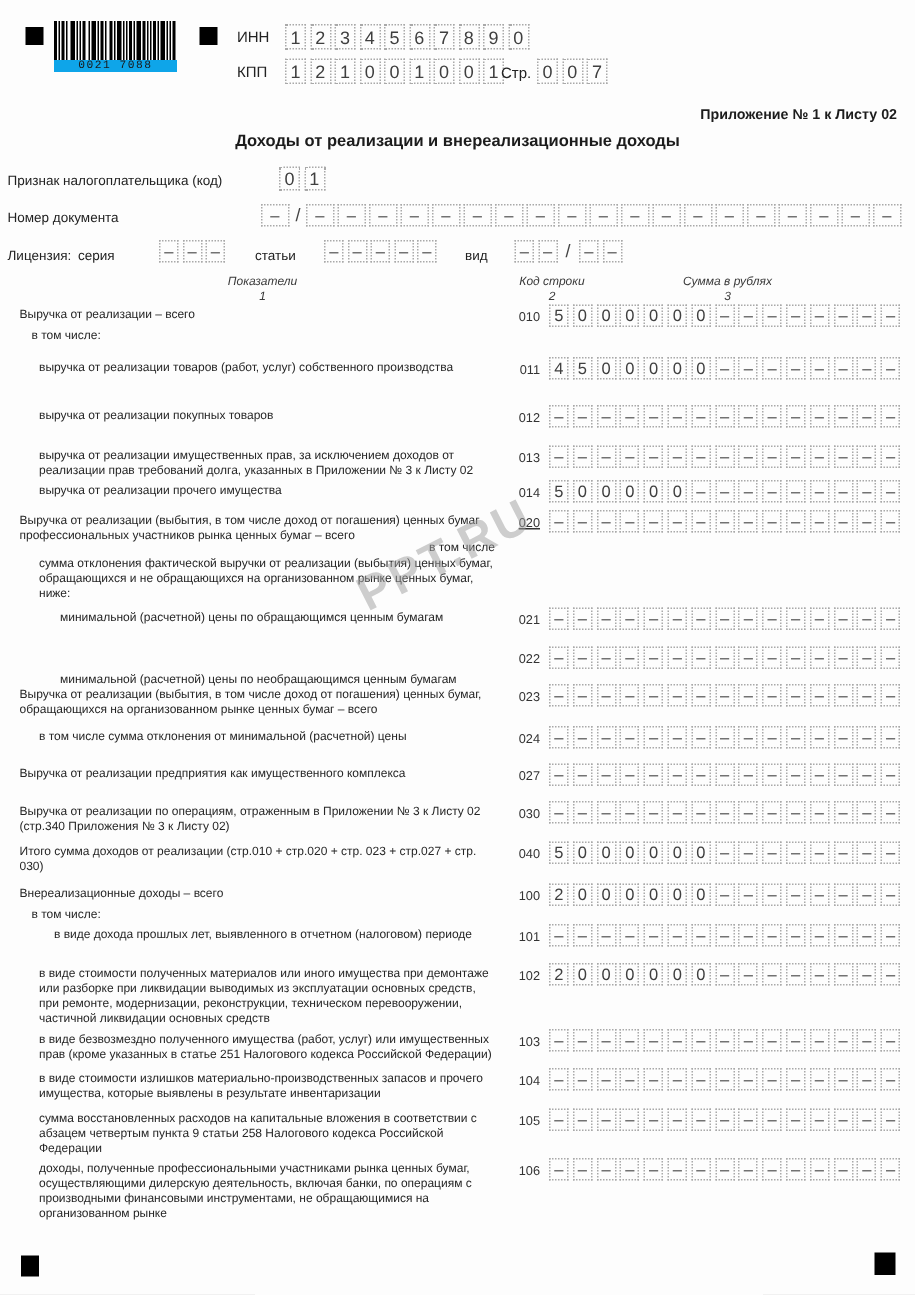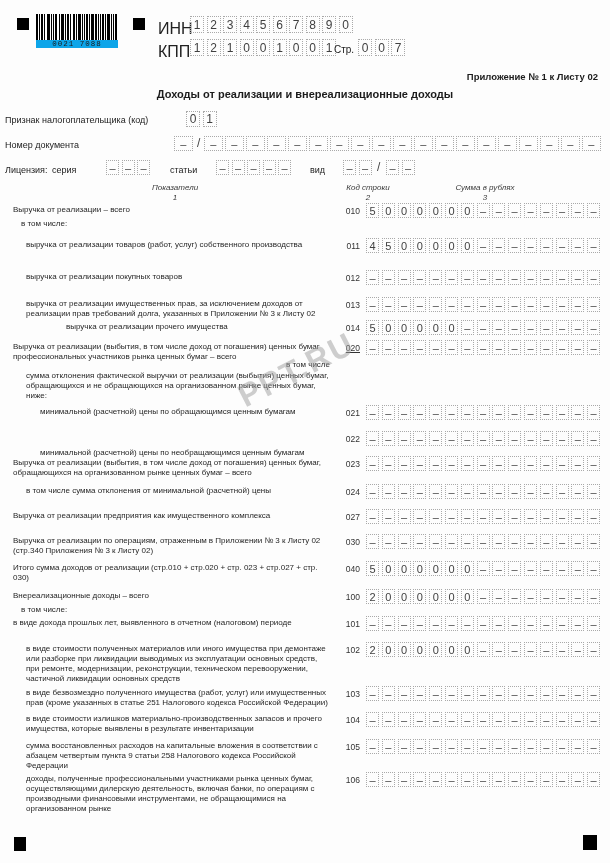--- a/index.html
+++ b/index.html
@@ -18,21 +18,21 @@
     box-sizing:border-box; border:1px dotted #a9a9a9;
     display:flex; align-items:center; justify-content:center;
     color:#3f3f3f; background:transparent;
   }
   .cellrow.lg   { gap:2.5px; } .cellrow.lg .cell   { width:14px; height:17px; font-size:12px; }
   .cellrow.attr { gap:2.5px; } .cellrow.attr .cell { width:14px; height:16px; font-size:12px; }
   .cellrow.doc  { gap:2.5px; } .cellrow.doc .cell  { width:18.5px; height:15px; font-size:11px; }
   .cellrow.lic  { gap:2.5px; } .cellrow.lic .cell  { width:13px; height:15px; font-size:11px; }
   .cellrow.val  { gap:2.8px; } .cellrow.val .cell  { width:13px; height:15px; font-size:11px; }
 
-  .hdr-label { position:absolute; font-size:16px; color:#222; }
+  .hdr-label { position:absolute; font-size:10px; color:#222; }
   .str-label { position:absolute; font-size:10px; color:#222; }
   .flabel    { position:absolute; font-size:9px; color:#222; }
   .slash     { position:absolute; font-size:12px; color:#444; }
 
   .appendix { position:absolute; top:71px; right:12px; font-size:9.5px; font-weight:bold; color:#1c1c1c; }
   .title    { position:absolute; top:88px; left:0; width:610px; text-align:center;
               font-size:11px; font-weight:bold; color:#1c1c1c; }
 
   .colhead  { position:absolute; font-style:italic; font-size:8px; color:#3a3a3a; text-align:center; }
 
@@ -279,21 +279,21 @@
         <span class="cell">–</span>
         <span class="cell">–</span>
         <span class="cell">–</span>
         <span class="cell">–</span>
         <span class="cell">–</span>
         <span class="cell">–</span>
         <span class="cell">–</span>
         <span class="cell">–</span>
         <span class="cell">–</span>
       </div>
-      <div class="rowlabel" style="left: 26px; top: 322px; width: 306px; margin-left: 40px;">
+      <div class="rowlabel" style="left: 26px; top: 322px; width: 306px;">
         <div>выручка от реализации прочего имущества</div>
       </div>
       <div class="rowcode" style="left: 332px; top: 323px;">014</div>
       <div class="cellrow val" id="cells-014" style="left: 366px; top: 320px;">
         <span class="cell">5</span>
         <span class="cell">0</span>
         <span class="cell">0</span>
         <span class="cell">0</span>
         <span class="cell">0</span>
         <span class="cell">0</span>
@@ -492,21 +492,21 @@
         <span class="cell">0</span>
         <span class="cell">–</span>
         <span class="cell">–</span>
         <span class="cell">–</span>
         <span class="cell">–</span>
         <span class="cell">–</span>
         <span class="cell">–</span>
         <span class="cell">–</span>
         <span class="cell">–</span>
       </div>
-      <div class="rowlabel" style="left: 13px; top: 618px; width: 306px;">
+      <div class="rowlabel" style="left: 36px; top: 618px; width: 306px;">
         <div>в виде дохода прошлых лет, выявленного в отчетном (налоговом) периоде</div>
       </div>
       <div class="rowcode" style="left: 332px; top: 619px;">101</div>
       <div class="cellrow val" id="cells-101" style="left: 366px; top: 616px;">
         <span class="cell">–</span>
         <span class="cell">–</span>
         <span class="cell">–</span>
         <span class="cell">–</span>
         <span class="cell">–</span>
         <span class="cell">–</span>

